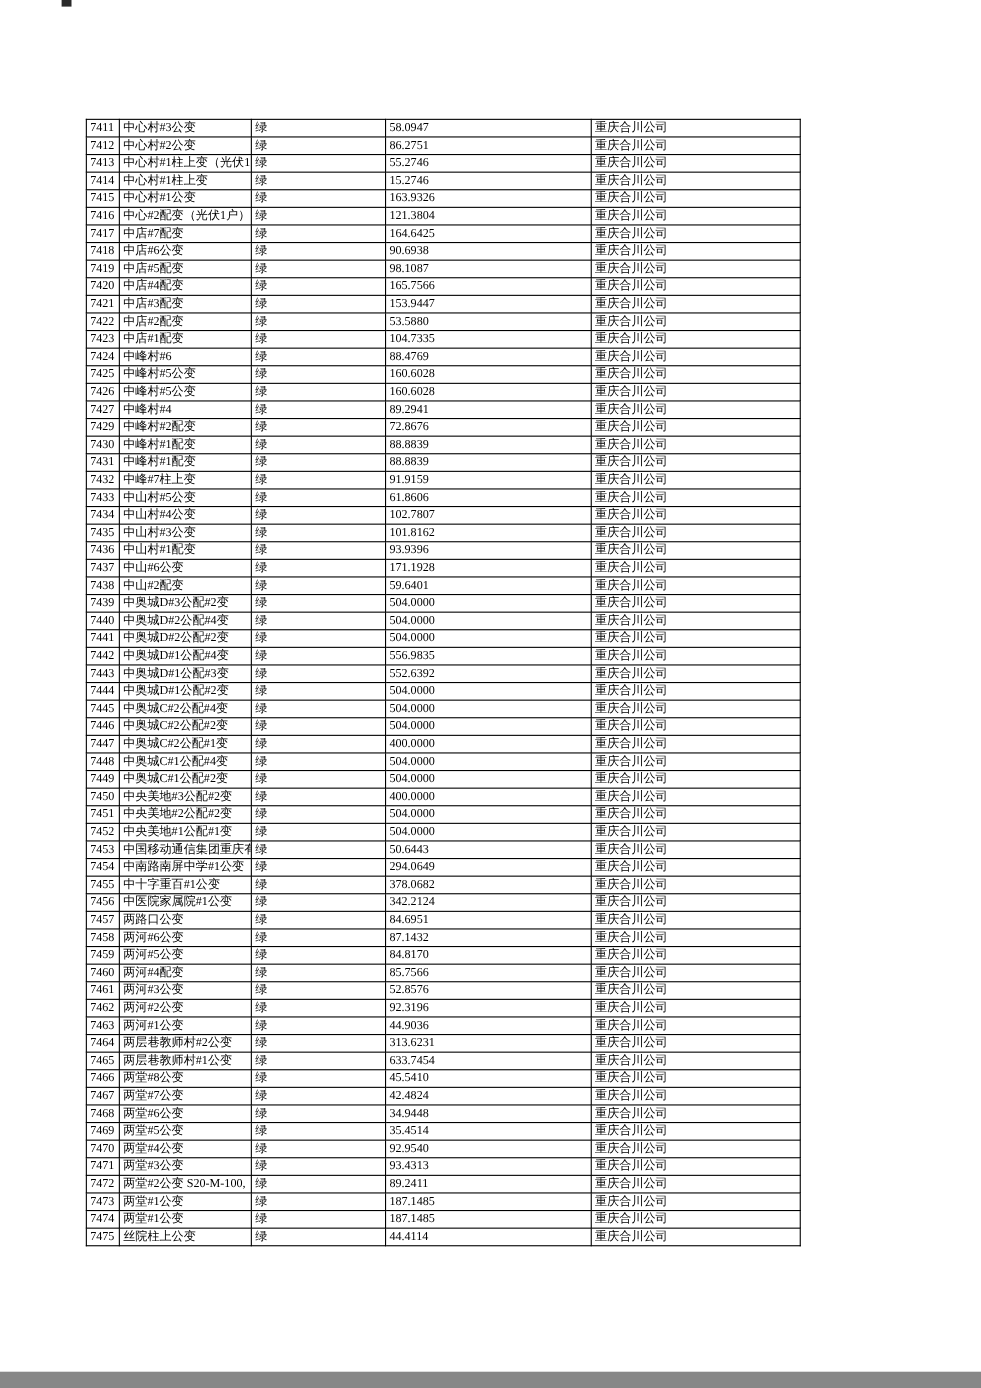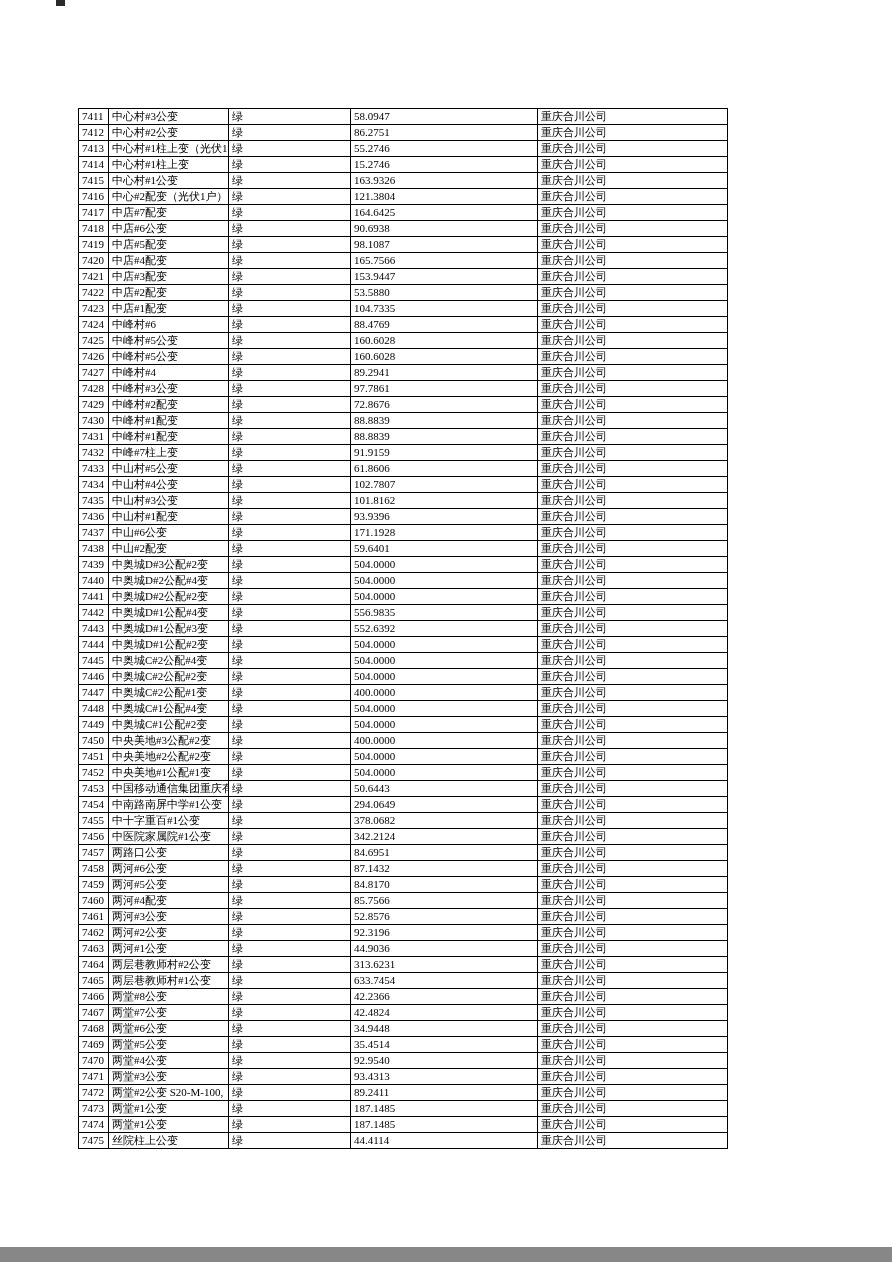--- a/index.html
+++ b/index.html
@@ -183,27 +183,20 @@
     <td>重庆合川公司</td>
   </tr>
       <tr>
     <td>7427</td>
     <td>中峰村#4</td>
     <td>绿</td>
     <td>89.2941</td>
     <td>重庆合川公司</td>
   </tr>
       <tr>
-    <td>7428</td>
-    <td>中峰村#3公变</td>
-    <td>绿</td>
-    <td>97.7861</td>
-    <td>重庆合川公司</td>
-  </tr>
-      <tr>
     <td>7429</td>
     <td>中峰村#2配变</td>
     <td>绿</td>
     <td>72.8676</td>
     <td>重庆合川公司</td>
   </tr>
       <tr>
     <td>7430</td>
     <td>中峰村#1配变</td>
     <td>绿</td>
@@ -452,21 +445,21 @@
     <td>7465</td>
     <td>两层巷教师村#1公变</td>
     <td>绿</td>
     <td>633.7454</td>
     <td>重庆合川公司</td>
   </tr>
       <tr>
     <td>7466</td>
     <td>两堂#8公变</td>
     <td>绿</td>
-    <td>42.2366</td>
+    <td>45.5410</td>
     <td>重庆合川公司</td>
   </tr>
       <tr>
     <td>7467</td>
     <td>两堂#7公变</td>
     <td>绿</td>
     <td>42.4824</td>
     <td>重庆合川公司</td>
   </tr>
       <tr>

